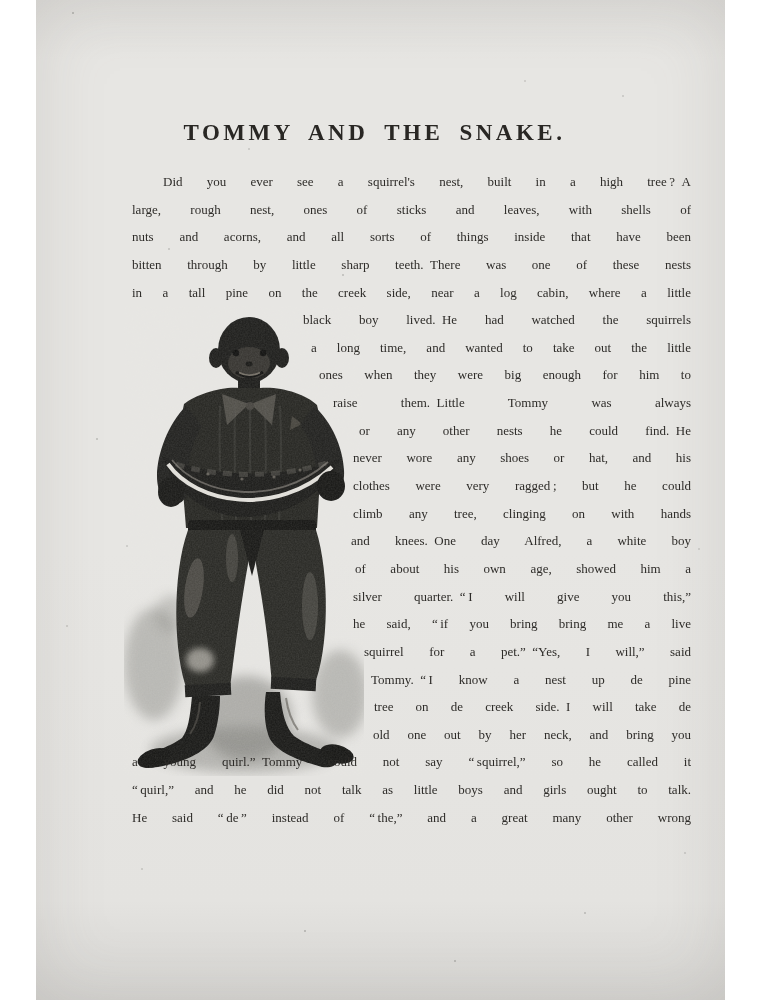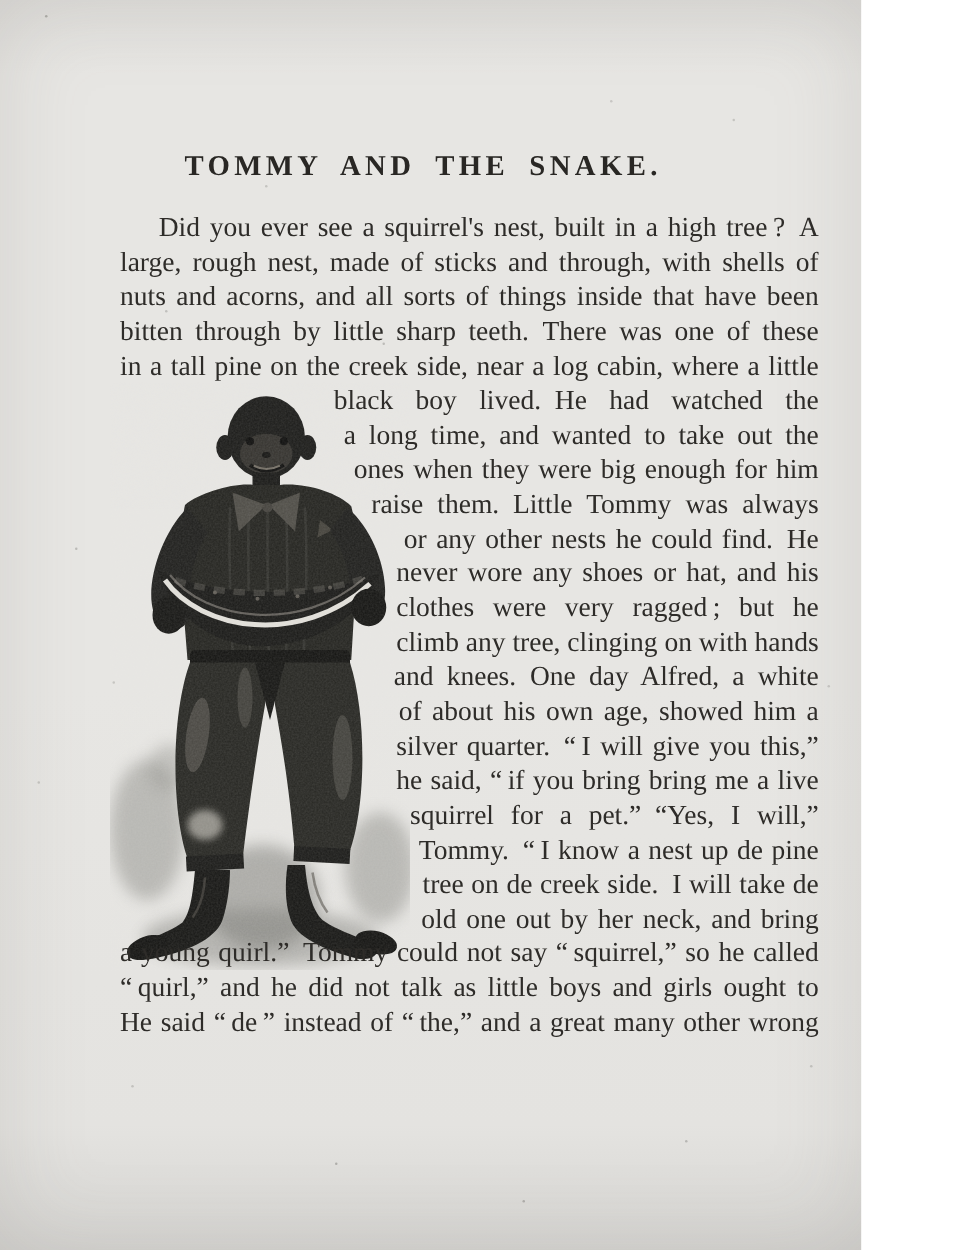--- a/index.html
+++ b/index.html
@@ -4,20 +4,21 @@
 <style>
   html,body{margin:0;padding:0;}
   .page{
     position:relative;
     width:689px;height:1000px;
     background:linear-gradient(180deg,#e0dfdc 0%,#e7e6e3 6%,#e7e6e3 55%,#e4e3e0 90%,#d6d5d2 100%);
     box-shadow:inset 0 0 70px rgba(120,118,112,0.18);
     overflow:hidden;
     font-family:"Liberation Serif", serif;
     color:#2e2c29;
+    margin-left:36px;
   }
   
   .specks{
     position:absolute;left:0;top:0;width:2px;height:2px;border-radius:50%;
     background:transparent;
     box-shadow:
       36px 12px 0 rgba(60,58,54,.30), 132px 248px 0 rgba(60,58,54,.22),
       306px 274px 0 rgba(60,58,54,.25), 586px 95px 0 rgba(60,58,54,.2),
       700px 203px 0 rgba(60,58,54,.25), 745px 342px 0 rgba(60,58,54,.28),
       718px 457px 0 rgba(60,58,54,.2), 60px 438px 0 rgba(60,58,54,.25),
@@ -32,21 +33,21 @@
     position:absolute;top:120px;left:0;width:100%;
     margin:0;text-align:center;transform:translateX(-6px);
     font-size:23px;font-weight:bold;letter-spacing:3.5px;word-spacing:7px;
     color:#292724;
   }
   .illustration{
     position:absolute;left:88px;top:306px;width:240px;height:470px;margin:0;
   }
   .text-block{
     position:absolute;left:96px;top:168px;width:559px;
-    font-size:22px;line-height:27.65px;
+    font-size:13px;line-height:27.65px;
   }
   .text-block .line{
     height:27.65px;overflow:hidden;
     text-align:justify;text-align-last:justify;
     white-space:normal;
   }
 </style>
 </head>
 <body>
 
@@ -151,21 +152,21 @@
         <path d="M 76 396 C 75 410 72 420 66 428" stroke="#53504a" stroke-width="2" fill="none" opacity="0.6"></path>
         <path d="M 162 392 C 164 406 168 416 174 424" stroke="#53504a" stroke-width="2" fill="none" opacity="0.6"></path>
       </g>
 
       <rect x="8" y="0" width="226" height="470" filter="url(#grain)" opacity="0.5"></rect>
     </svg>
   </figure>
 
   <div class="text-block" id="text-block">
       <div class="line" style="padding-left: 31px;">Did you ever see a squirrel's nest, built in a high tree ? A</div>
-      <div class="line" style="padding-left: 0px;">large, rough nest, made of sticks and through, with shells of</div>
+      <div class="line" style="padding-left: 0px;">large, rough nest, ones of sticks and leaves, with shells of</div>
       <div class="line" style="padding-left: 0px;">nuts and acorns, and all sorts of things inside that have been</div>
       <div class="line" style="padding-left: 0px;">bitten through by little sharp teeth. There was one of these nests</div>
       <div class="line" style="padding-left: 0px;">in a tall pine on the creek side, near a log cabin, where a little</div>
       <div class="line" style="padding-left: 171px;">black boy lived. He had watched the squirrels</div>
       <div class="line" style="padding-left: 179px;">a long time, and wanted to take out the little</div>
       <div class="line" style="padding-left: 187px;">ones when they were big enough for him to</div>
       <div class="line" style="padding-left: 201px;">raise them. Little Tommy was always</div>
       <div class="line" style="padding-left: 227px;">or any other nests he could find. He</div>
       <div class="line" style="padding-left: 221px;">never wore any shoes or hat, and his</div>
       <div class="line" style="padding-left: 221px;">clothes were very ragged ; but he could</div>

